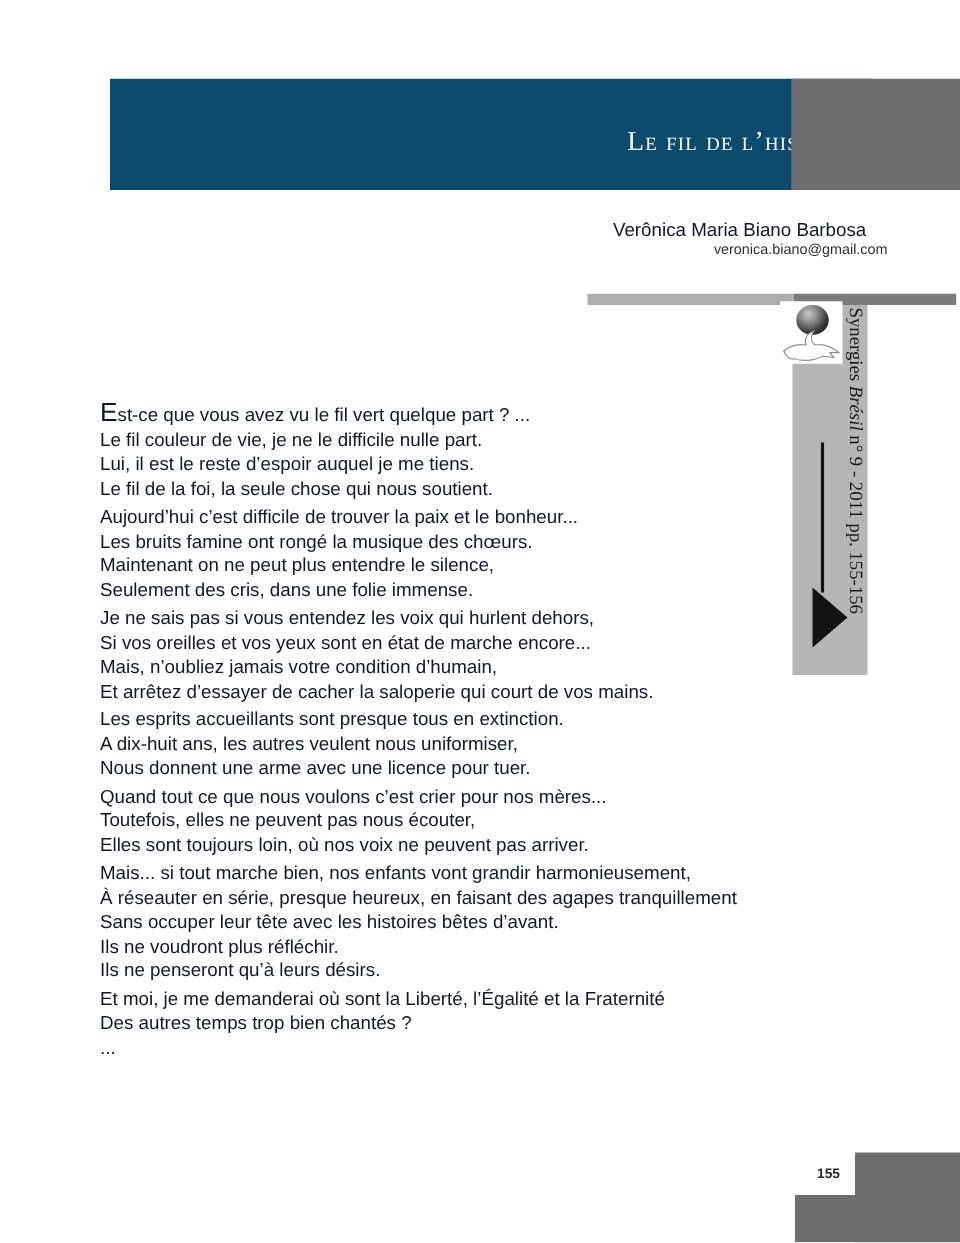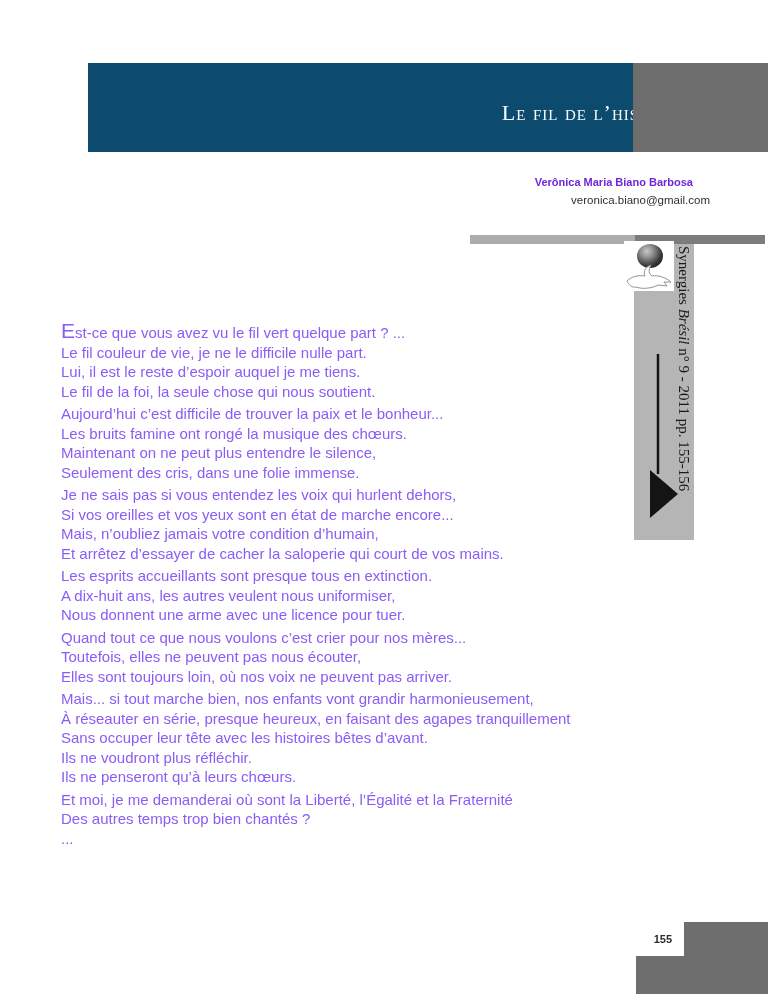--- a/index.html
+++ b/index.html
@@ -5,42 +5,42 @@
   html,body{margin:0;padding:0;background:#ffffff;}
   .page{position:relative;width:768px;height:994px;background:#ffffff;overflow:hidden;
         font-family:"Liberation Sans",sans-serif;}
 
   
   .header-band{position:absolute;left:88px;top:63px;width:609px;height:89px;background:#0c4a6e;}
   .page-title{position:absolute;right:9px;top:37px;font-family:"Liberation Serif",serif;
         font-variant:small-caps;font-size:22px;letter-spacing:1px;color:#fbfbfb;white-space:nowrap;}
   .header-dark{position:absolute;left:633px;top:63px;width:135px;height:89px;background:#6e6e6e;}
 
-  .author{position:absolute;right:75px;top:176px;font-size:11px;font-weight:bold;color:#6d28d9;white-space:nowrap;}
+  .author{position:absolute;right:75px;top:176px;font-size:15px;font-weight:normal;color:#0f172a;white-space:nowrap;}
   .email{position:absolute;right:58px;top:194px;font-size:11.5px;color:#2f2f2f;white-space:nowrap;}
 
   
   .rule-light{position:absolute;left:470px;top:235px;width:165px;height:9px;background:#acacac;}
   .rule-dark{position:absolute;left:635px;top:235px;width:130px;height:9px;background:#7c7c7c;}
 
   
   .side-column{position:absolute;left:634px;top:244px;width:60px;height:296px;background:#b5b5b5;}
   .journal-label{position:absolute;top:2px;right:2px;height:292px;writing-mode:vertical-rl;
         font-family:"Liberation Serif",serif;font-size:15px;color:#1a1a1a;white-space:pre;}
   .journal-label .it{font-style:italic;}
   .arrow-svg{position:absolute;left:10px;top:108px;}
 
   
   .dove-box{position:absolute;left:624px;top:241px;width:50px;height:50px;background:#ffffff;}
   .sphere{position:absolute;left:13px;top:3px;width:26px;height:24px;border-radius:50%;
         background:radial-gradient(circle at 38% 30%, #c8c8c8 0%, #8a8a8a 30%, #3a3a3a 62%, #0c0c0c 100%);}
   .dove-svg{position:absolute;left:1px;bottom:1px;}
 
   
-  .poem{position:absolute;left:61px;top:320px;width:585px;color:#8b5cf6;
+  .poem{position:absolute;left:80px;top:320px;width:585px;color:#0f172a;
         font-size:15px;line-height:19.5px;}
   .stanza{margin:0 0 3px 0;}
   .line{white-space:pre;}
   .dropcap{font-size:21px;line-height:1;}
 
   
   .page-number{position:absolute;right:96px;top:933px;font-size:11px;font-weight:bold;color:#2c2c2c;}
   .footer-upper{position:absolute;left:684px;top:922px;width:84px;height:72px;background:#6e6e6e;}
   .footer-lower{position:absolute;left:636px;top:956px;width:132px;height:38px;background:#6e6e6e;}
 </style>
@@ -102,21 +102,21 @@
     <div class="stanza">
       <div class="line">Quand tout ce que nous voulons c’est crier pour nos mères...</div>
       <div class="line">Toutefois, elles ne peuvent pas nous écouter,</div>
       <div class="line">Elles sont toujours loin, où nos voix ne peuvent pas arriver.</div>
     </div>
     <div class="stanza">
       <div class="line">Mais... si tout marche bien, nos enfants vont grandir harmonieusement,</div>
       <div class="line">À réseauter en série, presque heureux, en faisant des agapes tranquillement</div>
       <div class="line">Sans occuper leur tête avec les histoires bêtes d’avant.</div>
       <div class="line">Ils ne voudront plus réfléchir.</div>
-      <div class="line">Ils ne penseront qu’à leurs chœurs.</div>
+      <div class="line">Ils ne penseront qu’à leurs désirs.</div>
     </div>
     <div class="stanza">
       <div class="line">Et moi, je me demanderai où sont la Liberté, l’Égalité et la Fraternité</div>
       <div class="line">Des autres temps trop bien chantés ?</div>
       <div class="line">...</div>
     </div>
   </div>
 
   <div class="page-number">155</div>
   <div class="footer-upper"></div>

